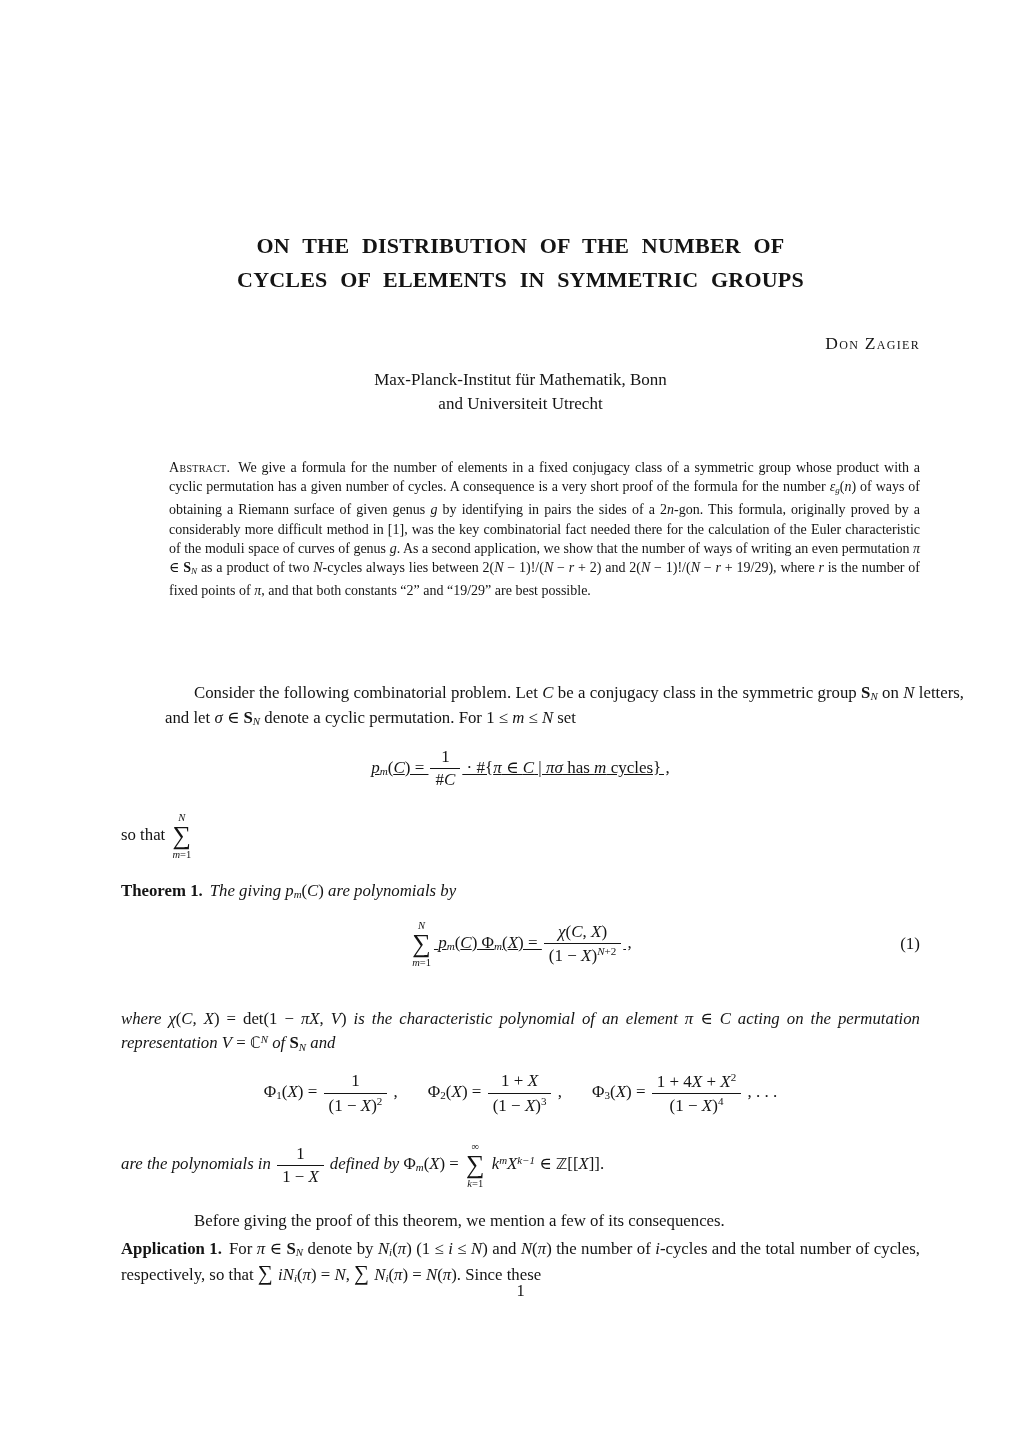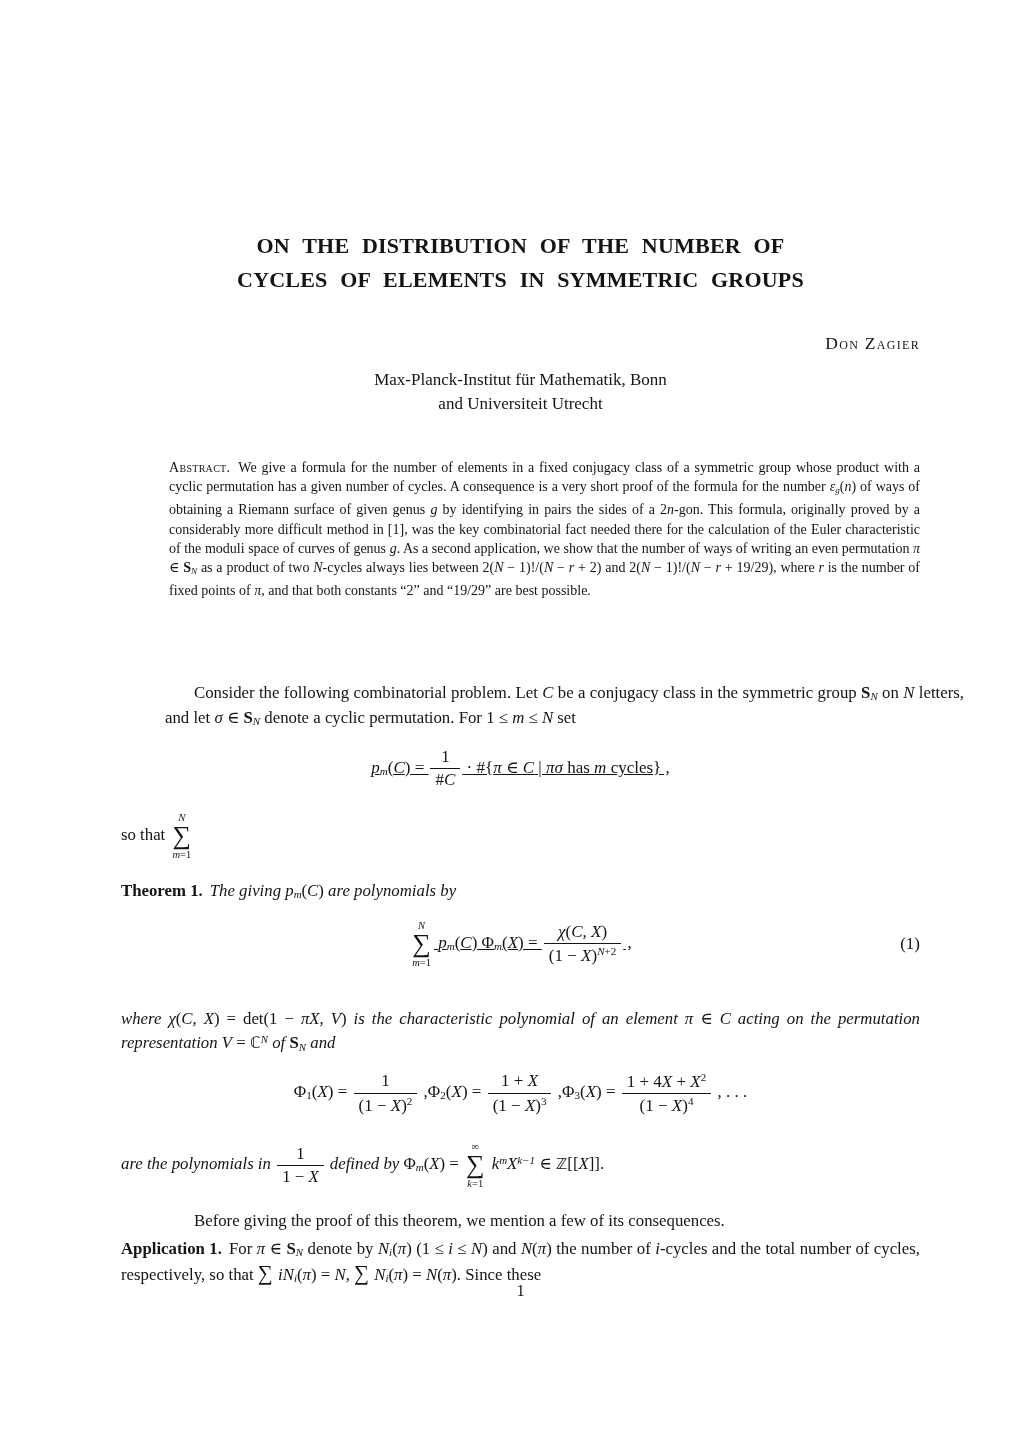--- a/index.html
+++ b/index.html
@@ -33,21 +33,21 @@
   .frac{display:inline-block;vertical-align:middle;text-align:center;margin:0 2px;font-style:normal;}
   .frac .num,.frac .den{display:block;padding:1px 5px;line-height:1.2;}
   .frac .den{border-top:1px solid #141414;}
 
   .bigop{display:inline-flex;flex-direction:column;align-items:center;vertical-align:middle;margin:0 3px;font-style:normal;}
   .bigop .lim{font-size:10.5px;line-height:1.05;}
   .bigop .sigma{font-size:26px;line-height:0.9;padding:1px 0 2px 0;}
 
   .eqtag{position:absolute;right:0;top:50%;transform:translateY(-50%);font-size:17px;}
 
-  .phirow{display:flex;justify-content:center;align-items:center;font-size:17px;}
+  .phirow{display:flex;justify-content:center;align-items:center;gap:30px;font-size:17px;}
   .phirow .phiitem{white-space:nowrap;}
 
   .pageno{text-align:center;font-size:16.5px;}
 
   
   .r-it{font-style:italic;}
   .r-rm{font-style:normal;}
   .r-sub{font-size:0.65em;font-style:italic;vertical-align:-0.22em;}
   .r-subr{font-size:0.65em;font-style:normal;vertical-align:-0.22em;}
   .r-sup{font-size:0.65em;font-style:italic;vertical-align:0.5em;}

